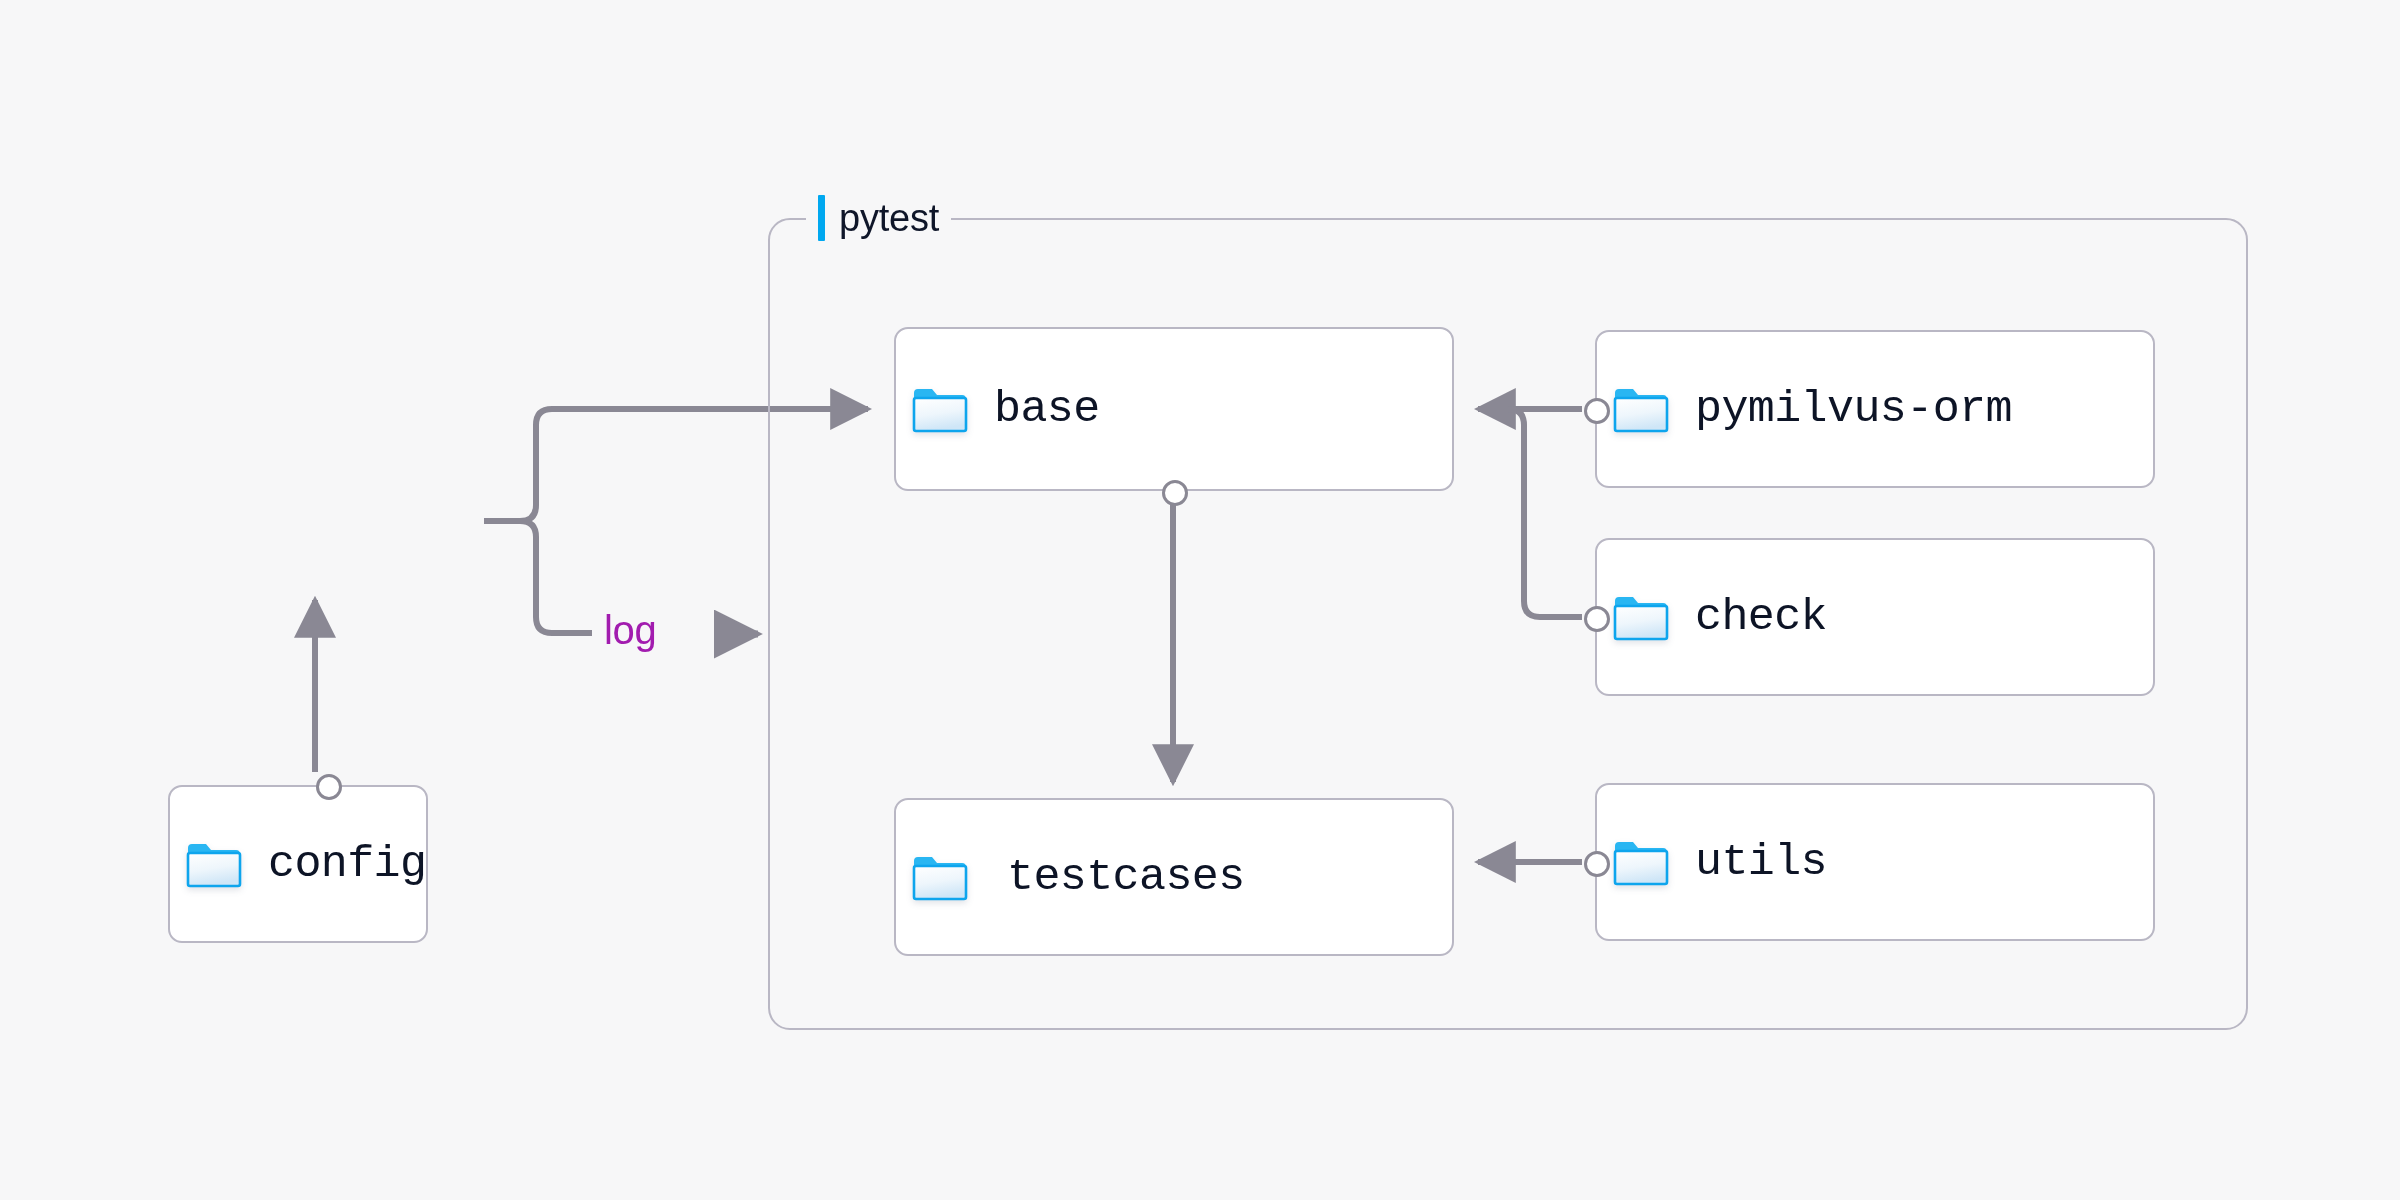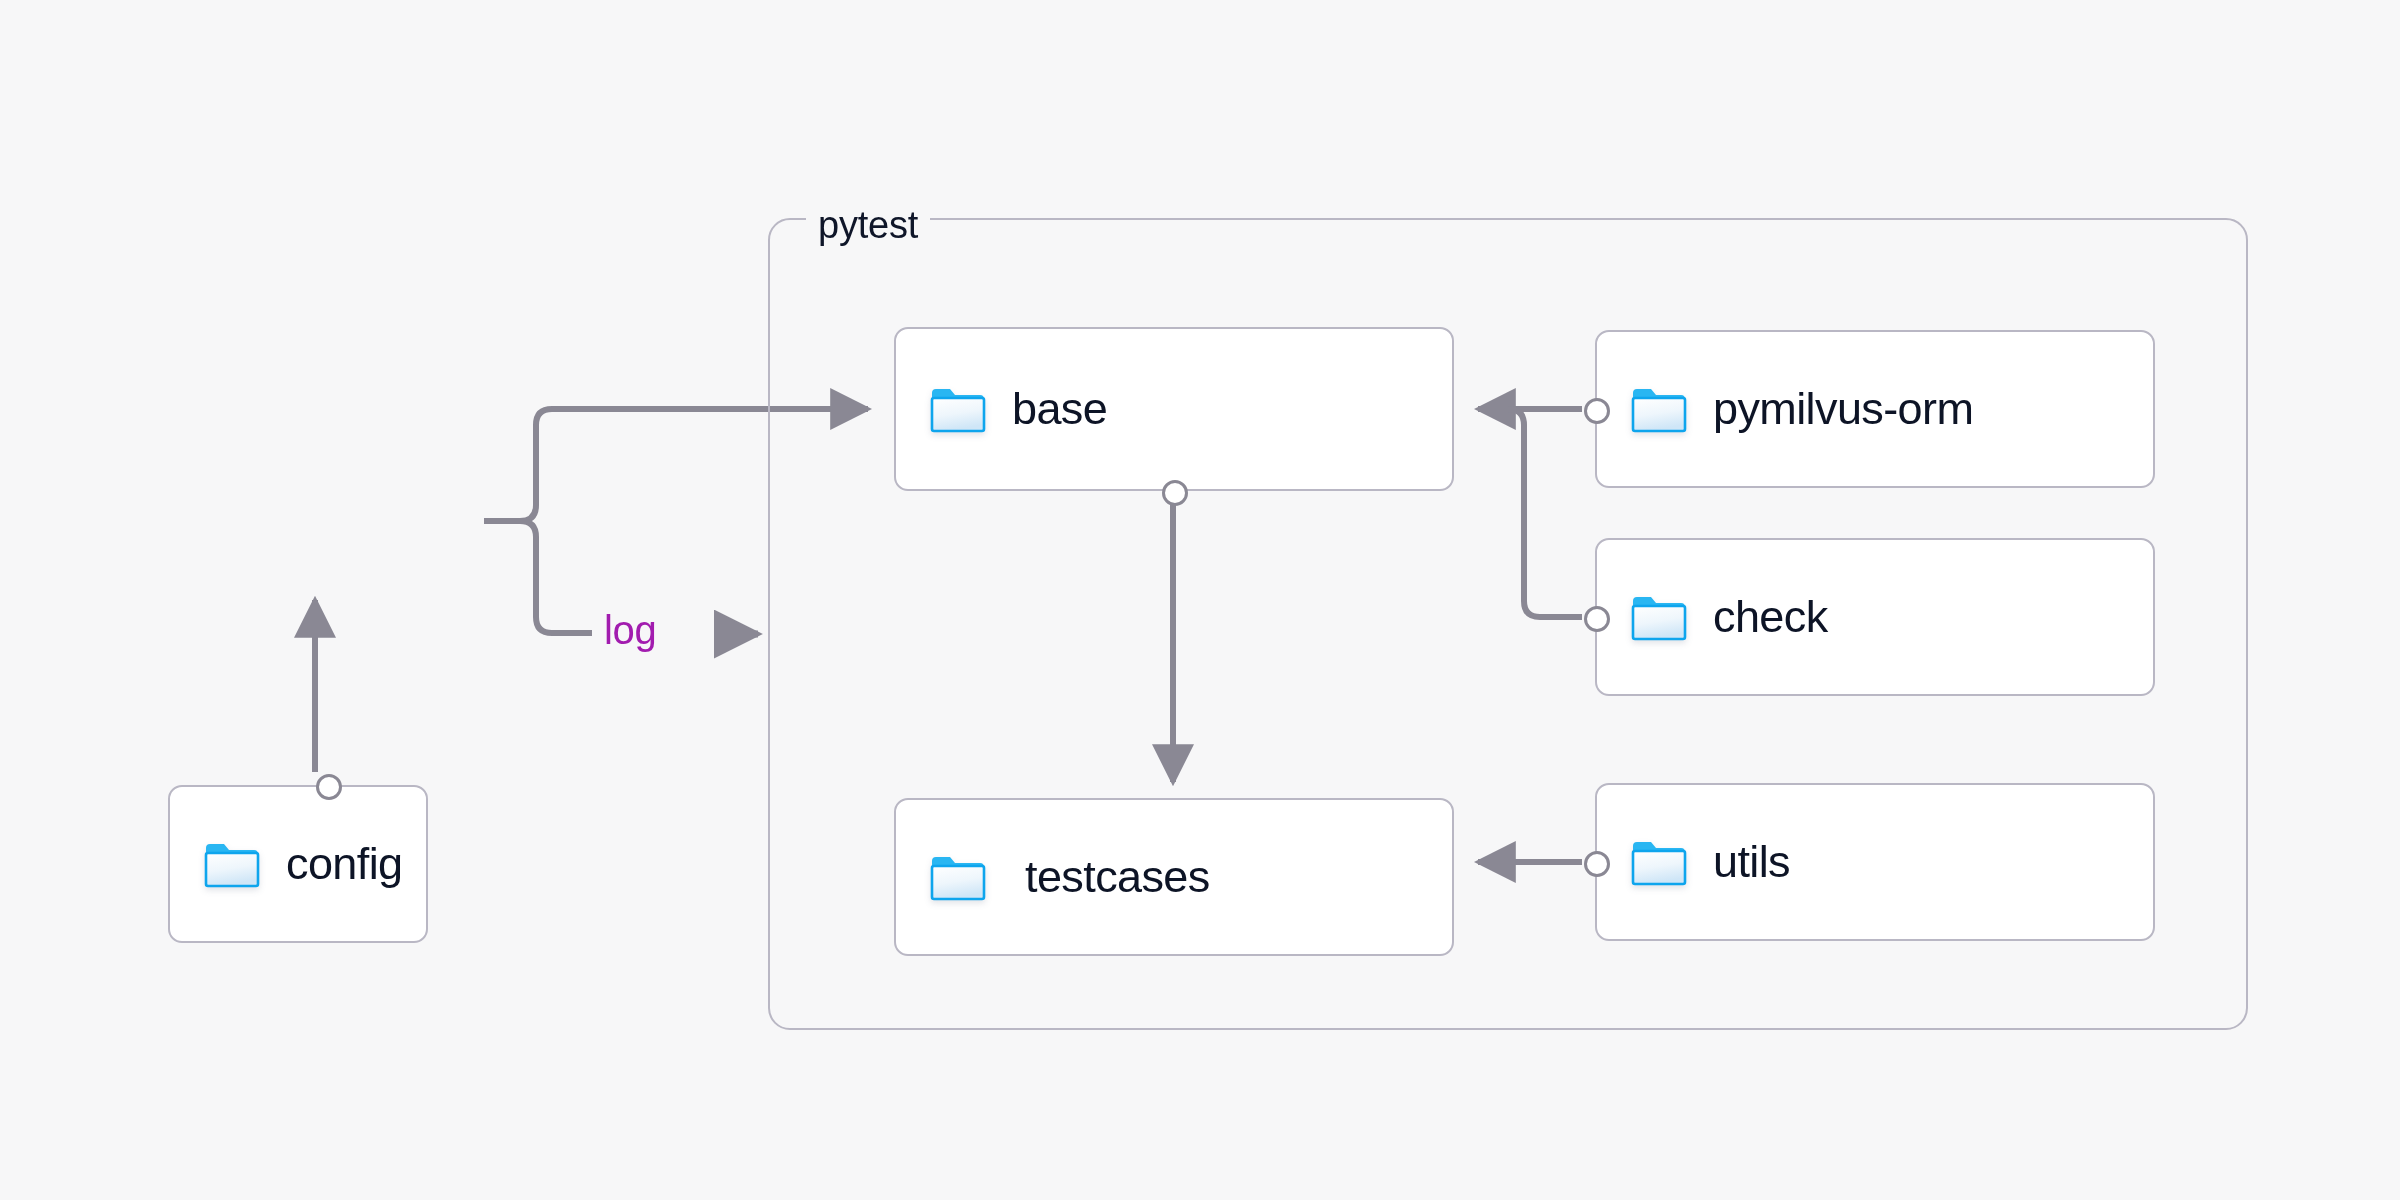--- a/index.html
+++ b/index.html
@@ -32,21 +32,20 @@
     box-sizing: border-box;
   }
   .group-label-wrap {
     position: absolute;
     display: flex;
     align-items: center;
     gap: 14px;
     background: #f7f7f8;
     padding: 0 12px;
     height: 56px;
-    flex-direction: column;
   }
   .group-accent-bar {
     width: 7px;
     height: 46px;
     background: #00a8f0;
     border-radius: 1px;
   }
   .group-label-text {
     font-size: 38px;
     color: #0f1629;
@@ -56,22 +55,23 @@
 
   
   .node {
     position: absolute;
     background: #ffffff;
     border: 2px solid #b9b7c4;
     border-radius: 14px;
     box-sizing: border-box;
     display: flex;
     align-items: center;
-    padding-left: 34px;
+    padding-left: 16px;
     gap: 26px;
+    font-family: Liberation Mono, monospace;
   }
   .node-label {
     font-size: 45px;
     color: #0d1426;
     letter-spacing: -0.6px;
     white-space: nowrap;
   }
 
   
   .folder-icon {

